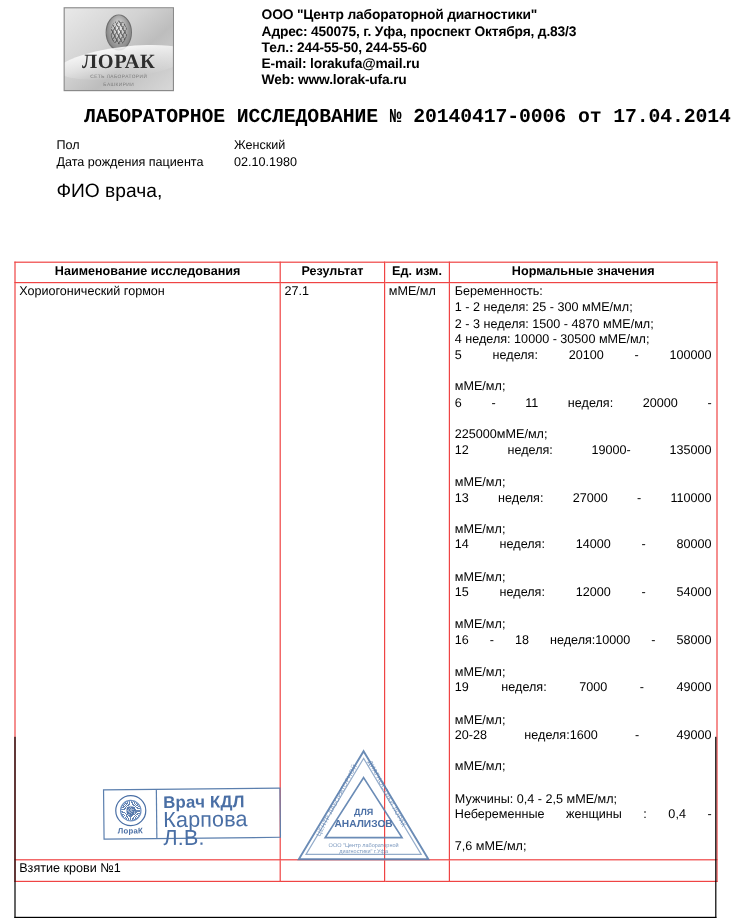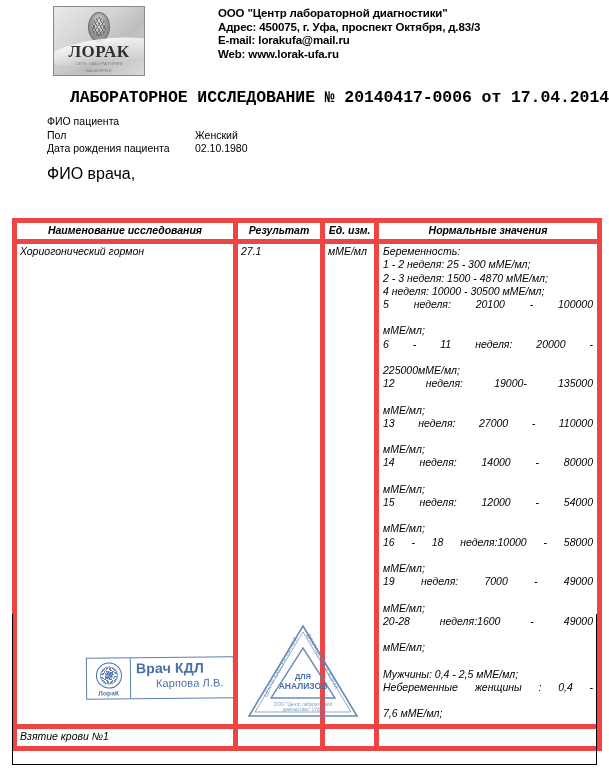--- a/index.html
+++ b/index.html
@@ -85,26 +85,25 @@
   .info-two .val { position: absolute; left: 148px; top: 0; }
 
   
   .tbl {
     position: absolute; left: 12px; top: 218px;
     width: 585px;
     border-collapse: collapse;
     table-layout: fixed;
   }
   .tbl td, .tbl th {
-    border: 5px solid #ef4444;
+    border: 1px solid #ef4444;
     padding: 0;
     vertical-align: top;
     font-size: 10.5px;
     line-height: 13.2px;
-    font-style: italic;
   }
   .tbl th {
     text-align: center;
     font-weight: bold;
     height: 16px;
     padding: 1px 2px 2px 2px;
     font-size: 10.5px;
   }
   .c1 { width: 221px; }
   .c2 { width: 87px; }
@@ -149,21 +148,21 @@
     background:
       repeating-conic-gradient(from 0deg, rgba(74,111,165,.85) 0deg 6deg, transparent 6deg 12deg);
   }
   .sd-seal:after{
     content:""; position:absolute; left:8px; top:8px; right:8px; bottom:8px;
     border-radius:50%; background:#4a6fa5; opacity:.55;
   }
   .sd-lorak { font-size: 6.5px; font-weight: bold; margin-top: 1px; letter-spacing: .2px; }
   .sd-right { flex: 1; padding: 2px 4px 0 5px; }
   .sd-title { font-size: 14px; font-weight: bold; line-height: 16px; letter-spacing: .2px; }
-  .sd-name  { font-size: 11px; line-height: 15px; letter-spacing: .1px; margin-left: 20px; }
+  .sd-name  { font-size: 18px; line-height: 15px; letter-spacing: .1px; }
 
   .stamp-tri {
     position: absolute; left: 232px; top: 8px;
     width: 116px; height: 98px;
     color: #5b7fae;
   }
   .stamp-tri svg { display: block; }
 </style>
 </head>
 <body>
@@ -176,32 +175,29 @@
       <div class="logo-oval"></div>
       <div class="logo-wave"></div>
       <div class="logo-word">ЛОРАК</div>
       <div class="logo-sub1">СЕТЬ ЛАБОРАТОРИЙ</div>
       <div class="logo-sub2">БАШКИРИИ</div>
     </div>
 
     <div class="contact">
       <div>ООО "Центр лабораторной диагностики"</div>
       <div>Адрес: 450075, г. Уфа, проспект Октября, д.83/3</div>
+      <div>Тел.: 244-55-50, 244-55-60</div>
       <div>E-mail: lorakufa@mail.ru</div>
       <div>Web: www.lorak-ufa.ru</div>
     </div>
   </div>
 
   <div class="doc-title">ЛАБОРАТОРНОЕ ИССЛЕДОВАНИЕ № 20140417-0006 от 17.04.2014</div>
 
   <div class="info">
-    <div class="info-row">
-      <span class="lbl">ФИО пациента</span>
-      <span class="val"></span>
-    </div>
     <div class="info-row">
       <span class="lbl">Пол</span>
       <span class="val">Женский</span>
     </div>
     <div class="info-row">
       <span class="lbl">Дата рождения пациента</span>
       <span class="val">02.10.1980</span>
     </div>
     <div class="info-two">
       <div class="l1">ФИО врача,</div>

